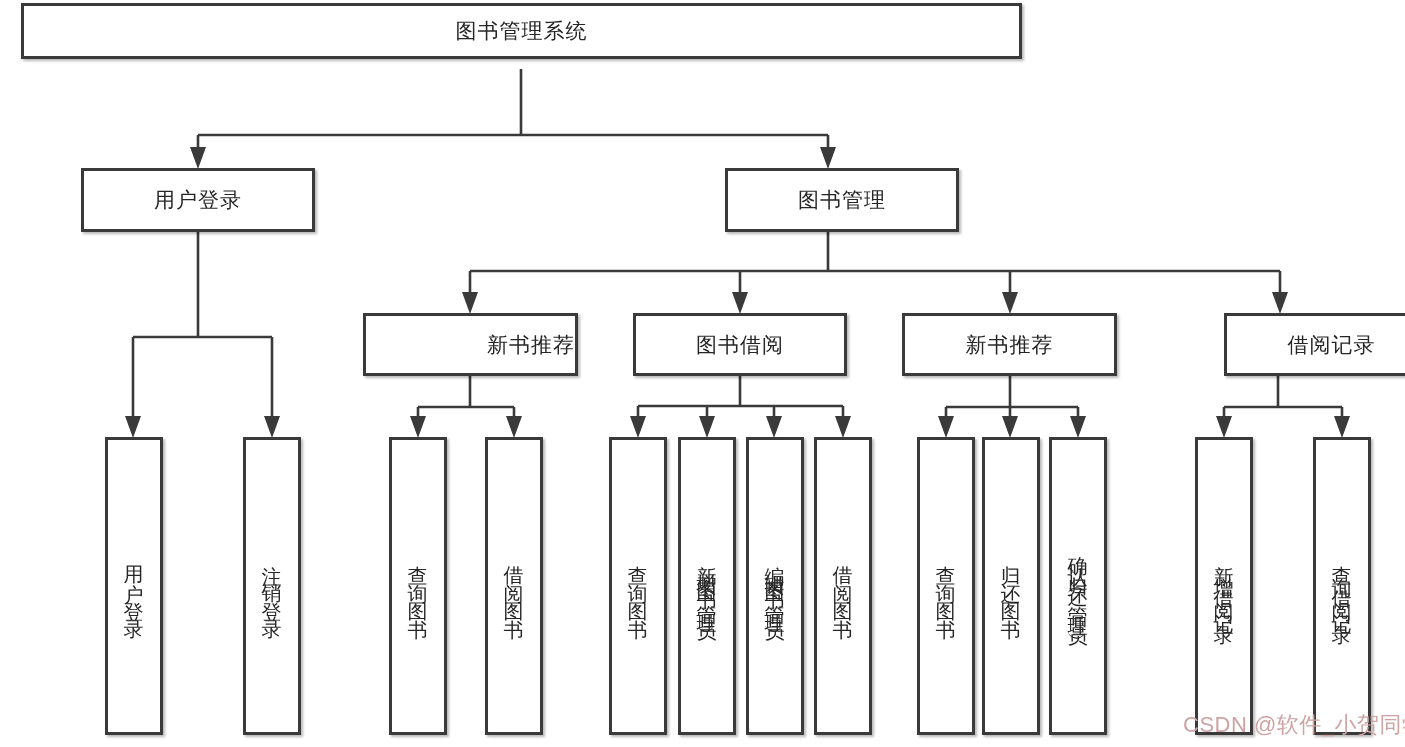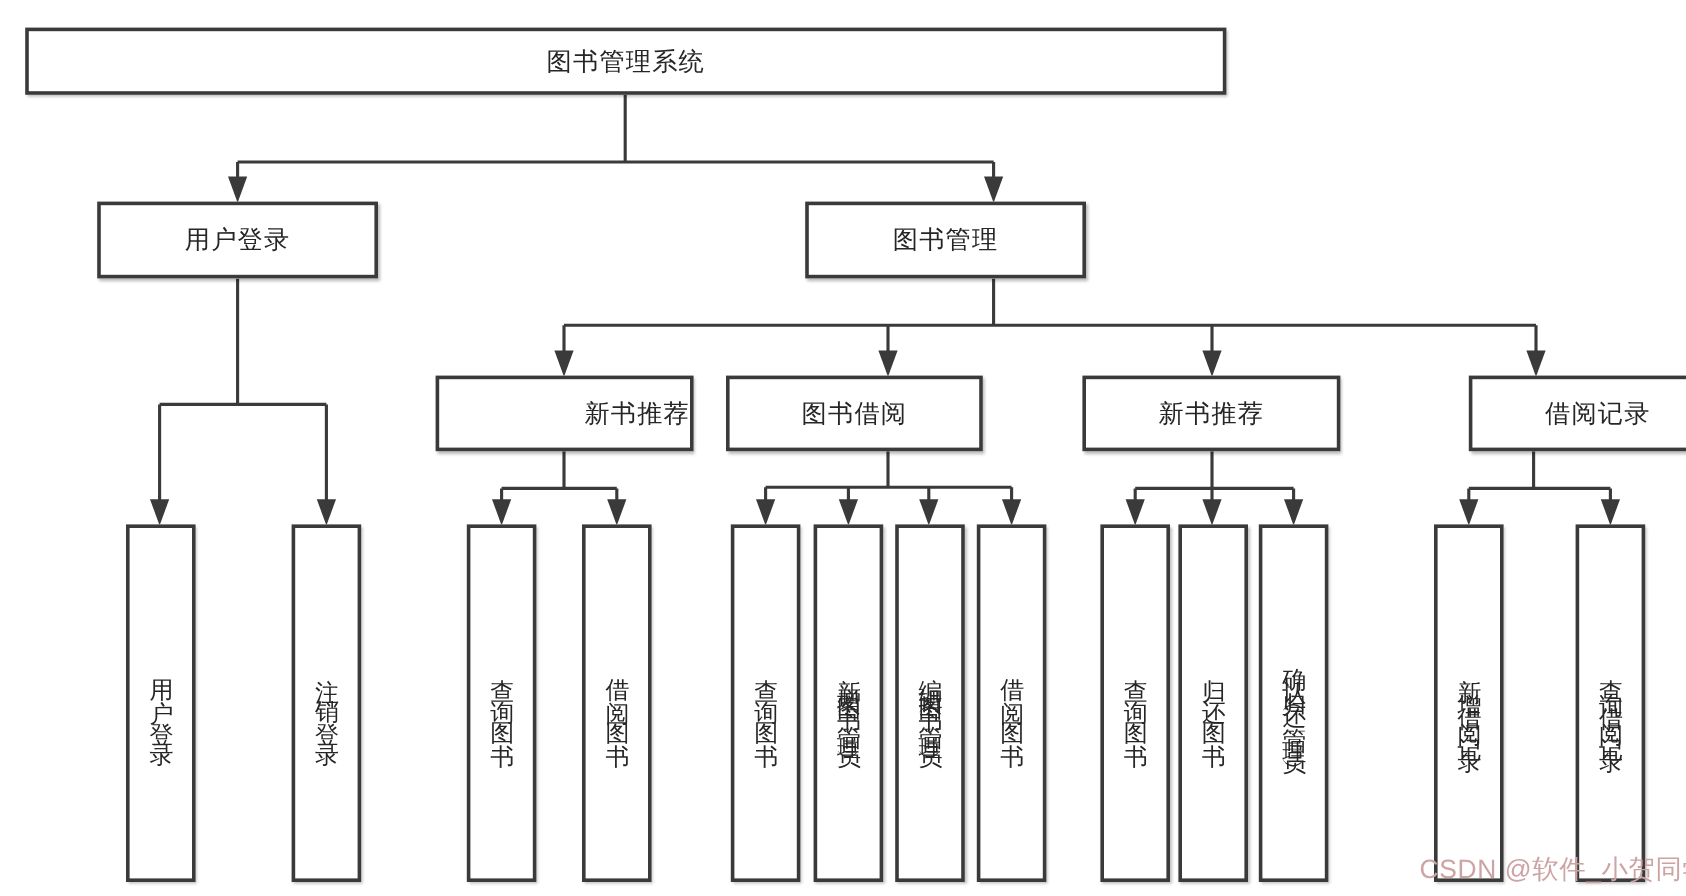--- a/index.html
+++ b/index.html
@@ -16,21 +16,21 @@
   }
   #edges{position:absolute;left:0;top:0;width:1405px;height:747px;}
   #edges path{stroke:var(--line-color);stroke-width:2.6;fill:none;}
   #edges polygon{fill:var(--line-color);stroke:none;}
   .box{
     position:absolute;box-sizing:border-box;border:3px solid var(--line-color);
     background:var(--box-bg);display:flex;align-items:center;justify-content:center;
     box-shadow:1.5px 2px 2.5px rgba(0,0,0,0.28);
   }
   .h-label{font-size:21px;letter-spacing:1px;white-space:nowrap;}
-  .root{left:21px;top:23px;width:1001px;height:56px;}
+  .root{left:21px;top:3px;width:1001px;height:56px;}
   .lv2{top:168px;width:234px;height:64px;}
   .lv3{top:313px;width:215px;height:63px;}
   .leaf{top:437px;width:58px;height:298px;}
   .v-label{
     writing-mode:vertical-rl;text-orientation:mixed;font-size:20px;
     line-height:1;white-space:nowrap;
   }
   .ls18{letter-spacing:18px;}
   .ls12{letter-spacing:12px;}
   .ls10{letter-spacing:10px;}
@@ -81,28 +81,28 @@
     <polygon points="1334,416 1350,416 1342,438"></polygon>
   </svg>
 
   <div class="box root">
     <span class="h-label">图书管理系统</span>
   </div>
 
   <div class="box lv2" style="left:81px;">
     <span class="h-label">用户登录</span>
   </div>
-  <div class="box lv2" style="left:671px;">
+  <div class="box lv2" style="left:725px;">
     <span class="h-label">图书管理</span>
   </div>
 
   <div class="box lv3" style="left:363px;justify-content:flex-end;">
     <span class="h-label">新书推荐</span>
   </div>
-  <div class="box lv3" style="left:605px;width:214px;">
+  <div class="box lv3" style="left:633px;width:214px;">
     <span class="h-label">图书借阅</span>
   </div>
   <div class="box lv3" style="left:902px;">
     <span class="h-label">新书推荐</span>
   </div>
   <div class="box lv3" style="left:1224px;">
     <span class="h-label">借阅记录</span>
   </div>
 
   <div class="box leaf" style="left:105px;">

